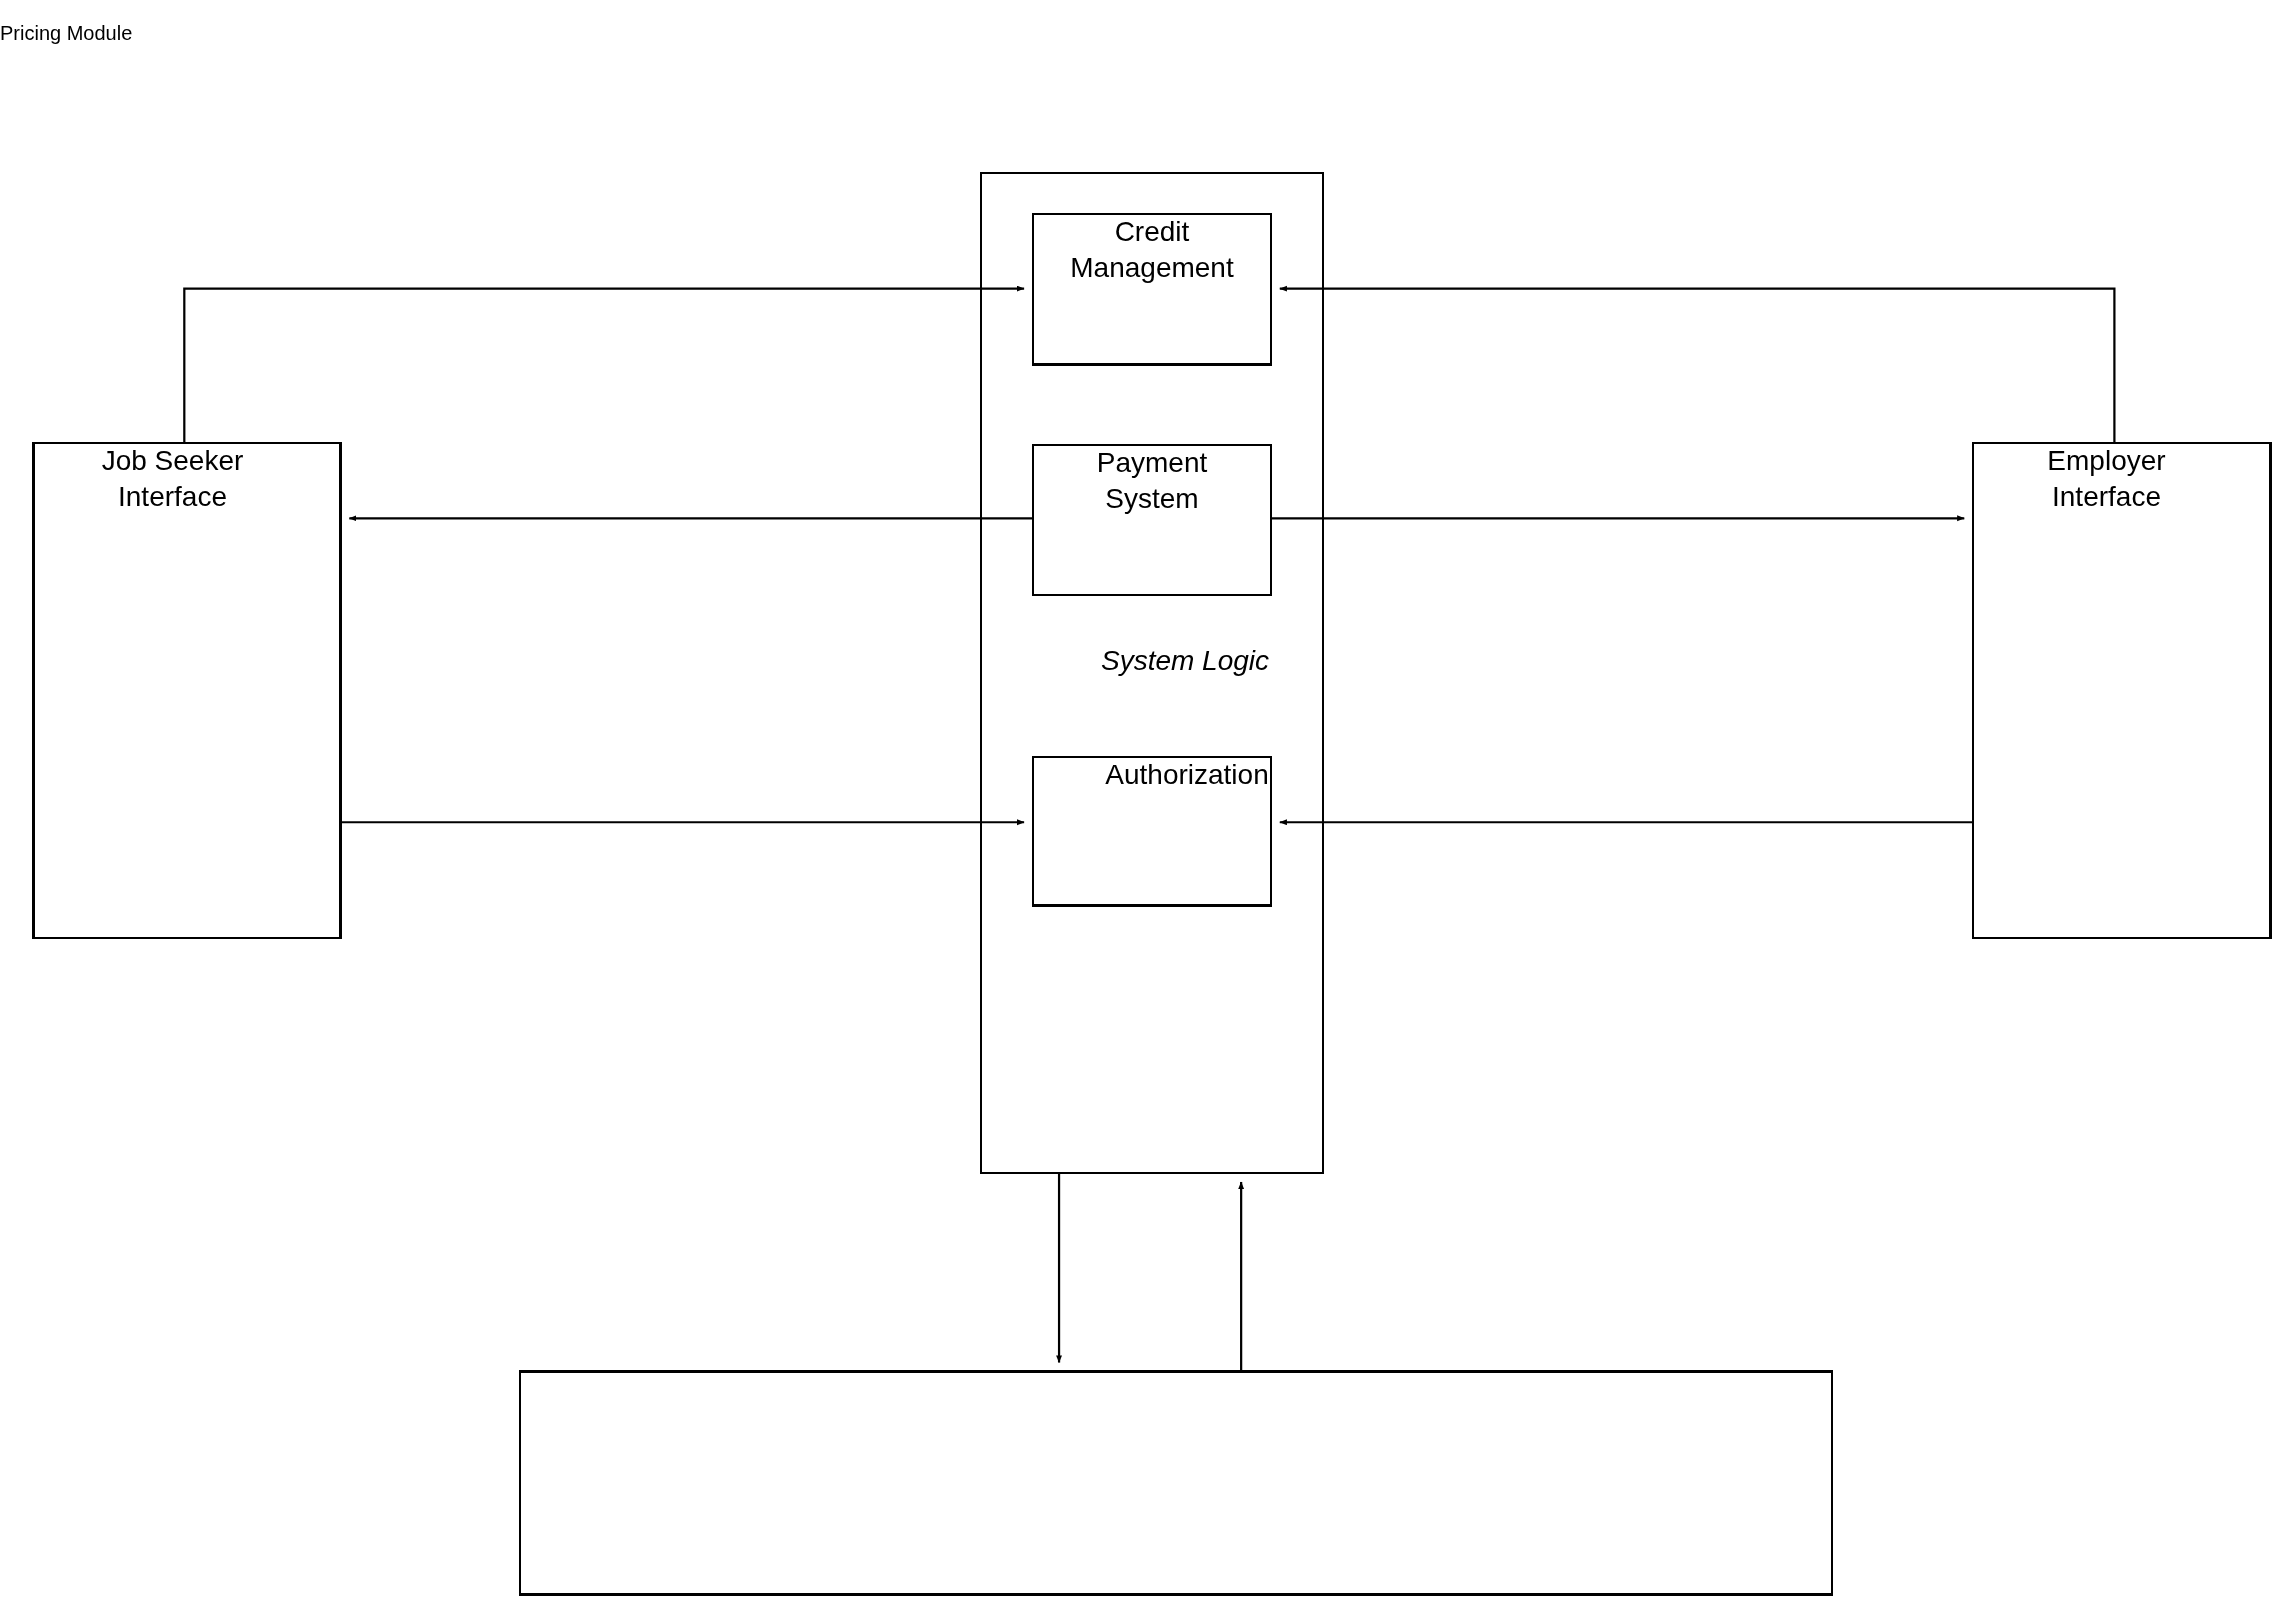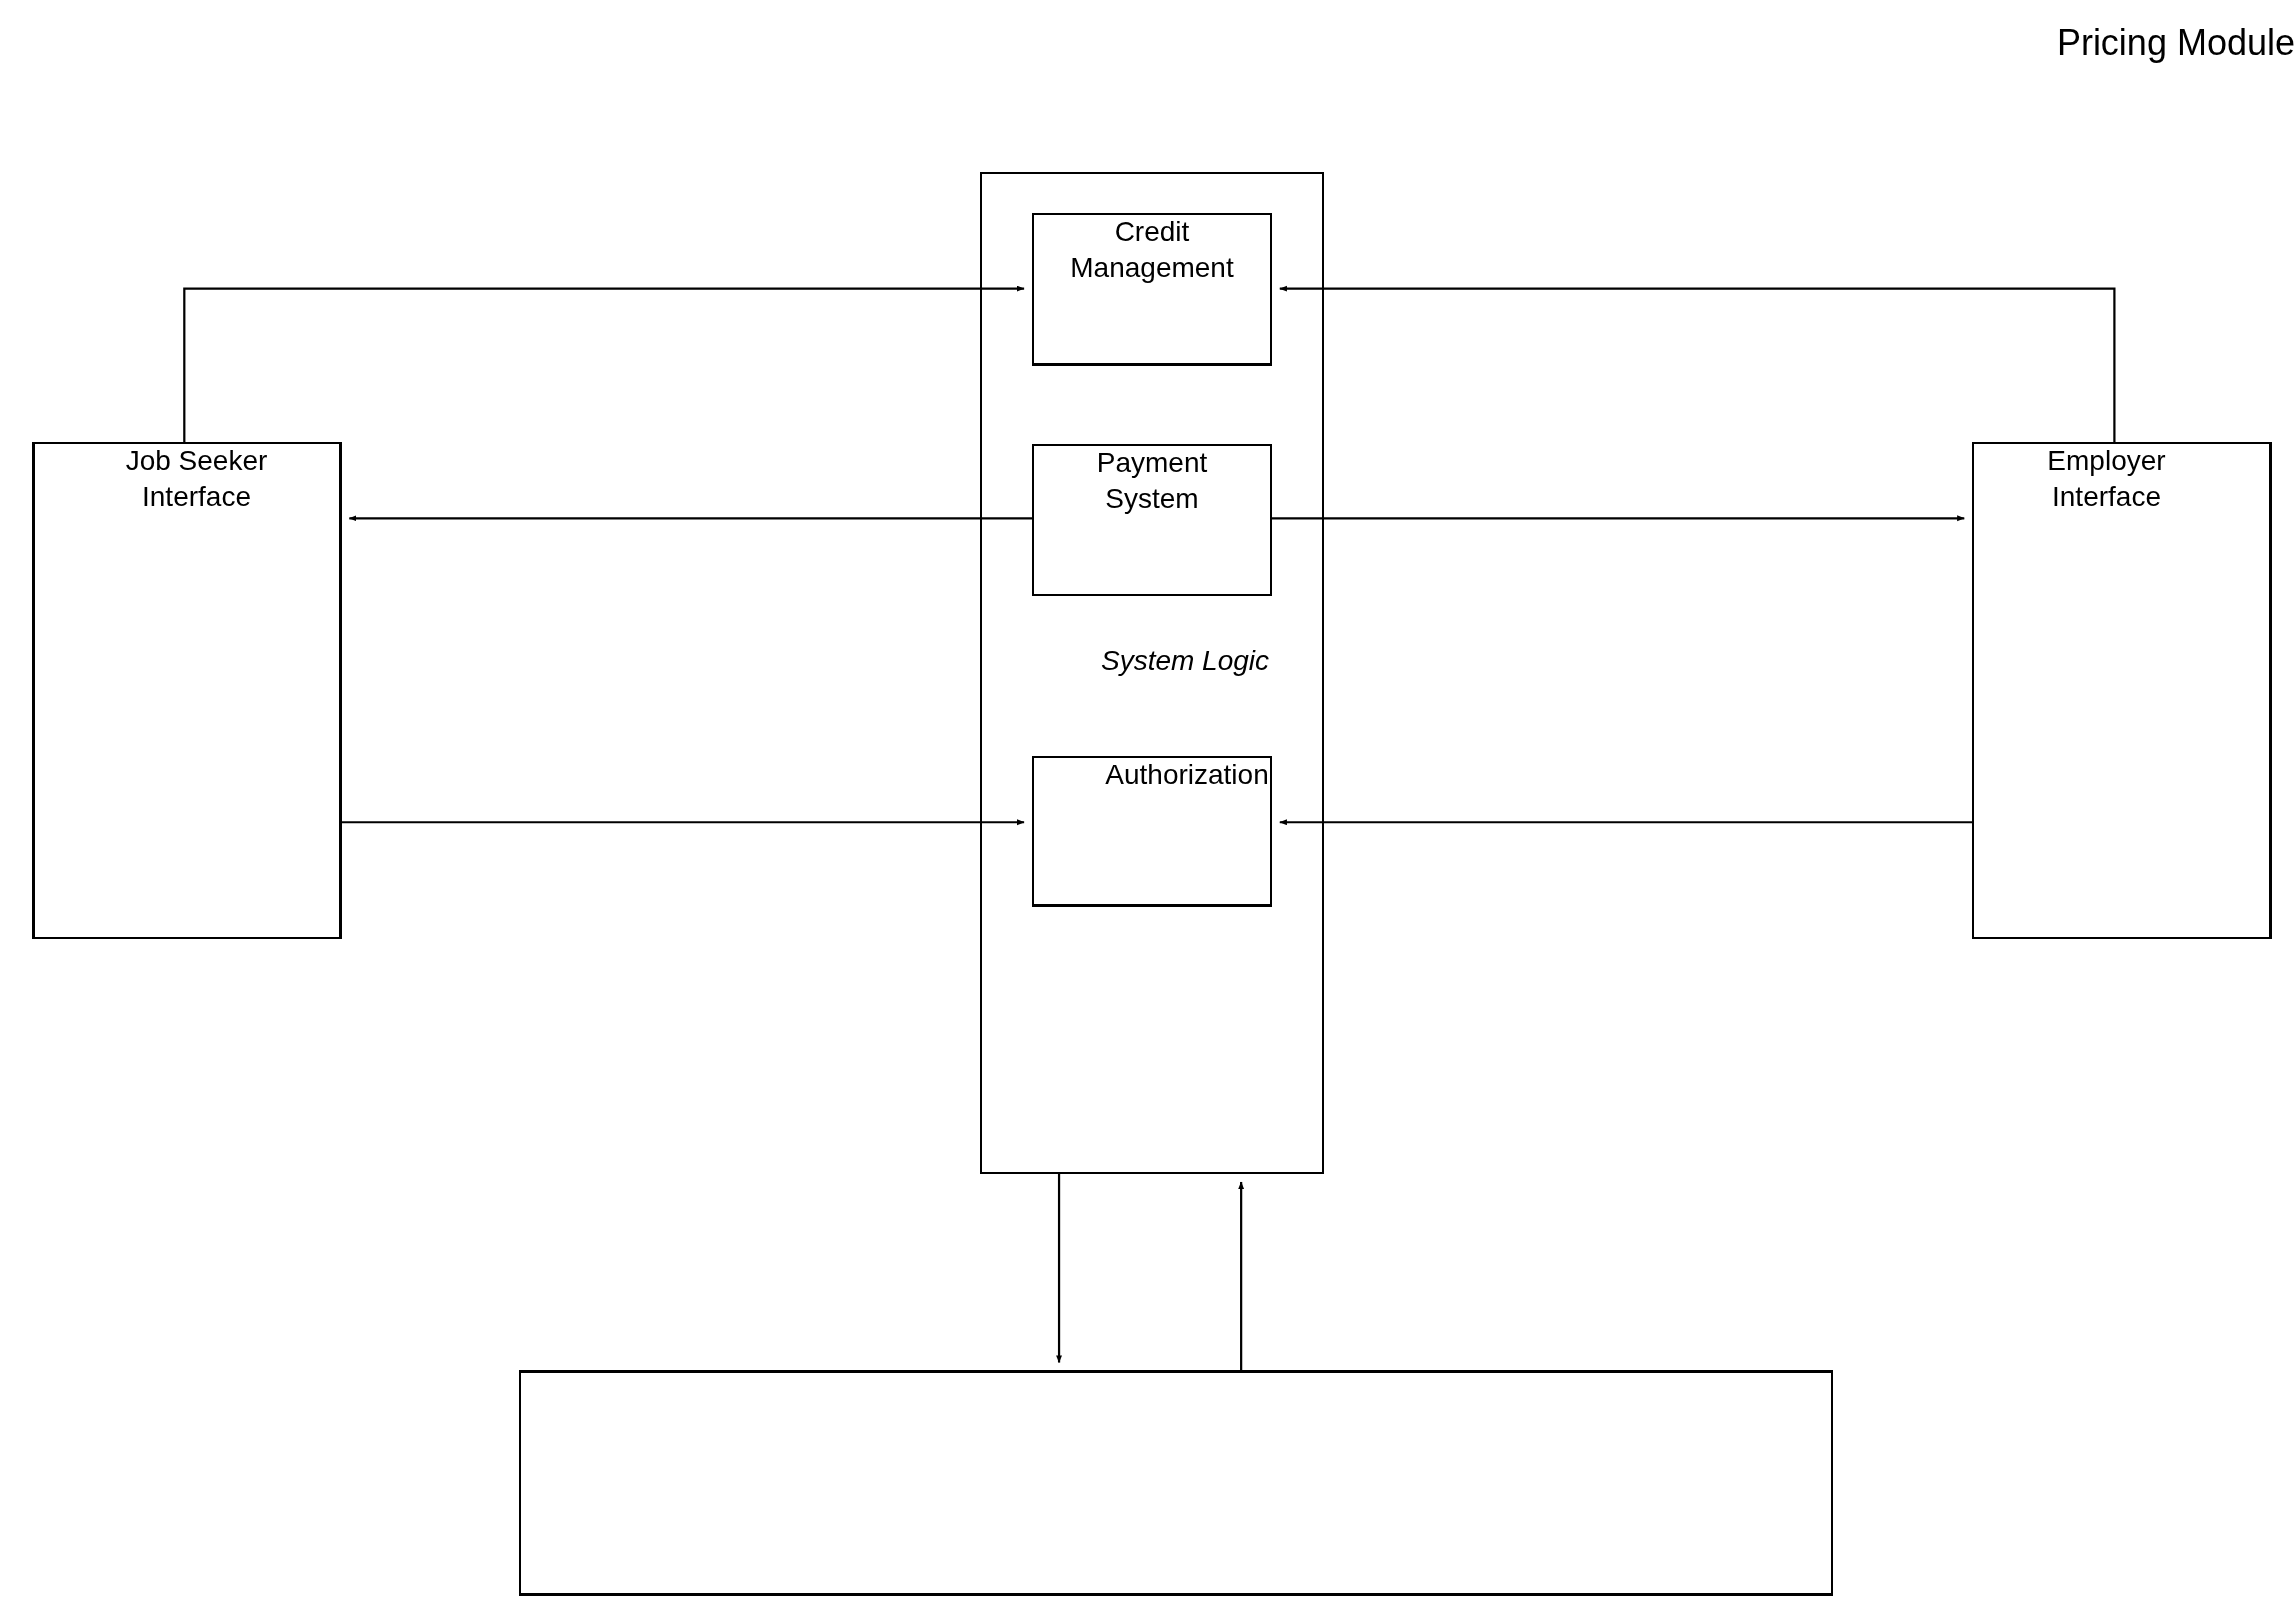--- a/index.html
+++ b/index.html
@@ -37,23 +37,23 @@
     line-height: 1.28;
     color: #000000;
     white-space: pre-line;
     pointer-events: none;
   }
   .diagram-title {
     position: absolute;
     left: 0;
     top: 22px;
     width: 2295px;
-    text-align: right;
+    text-align: left;
     font-family: "Liberation Sans", sans-serif;
-    font-size: 36px;
+    font-size: 20px;
     color: #000000;
   }
 </style>
 </head>
 <body>
 
 <div id="canvas">
 
   <div class="diagram-title">Pricing Module</div>
 
@@ -112,21 +112,21 @@
 
   <div class="node-label" style="left:1033px; top:445px; width:238px; height:150px;">
     <span>Payment
 System</span>
   </div>
 
   <div class="node-label" style="left:1033px; top:757px; width:238px; height:149px;padding-left:35px;">
     <span>Authorization</span>
   </div>
 
-  <div class="node-label" style="left:43px; top:443px; width:307px; height:434px;">
+  <div class="node-label" style="left:19px; top:443px; width:307px; height:434px;">
     <span>Job Seeker
 Interface</span>
   </div>
 
   <div class="node-label" style="left:1974px; top:443px; width:265px; height:495px;">
     <span>Employer
 Interface</span>
   </div>
 
 

